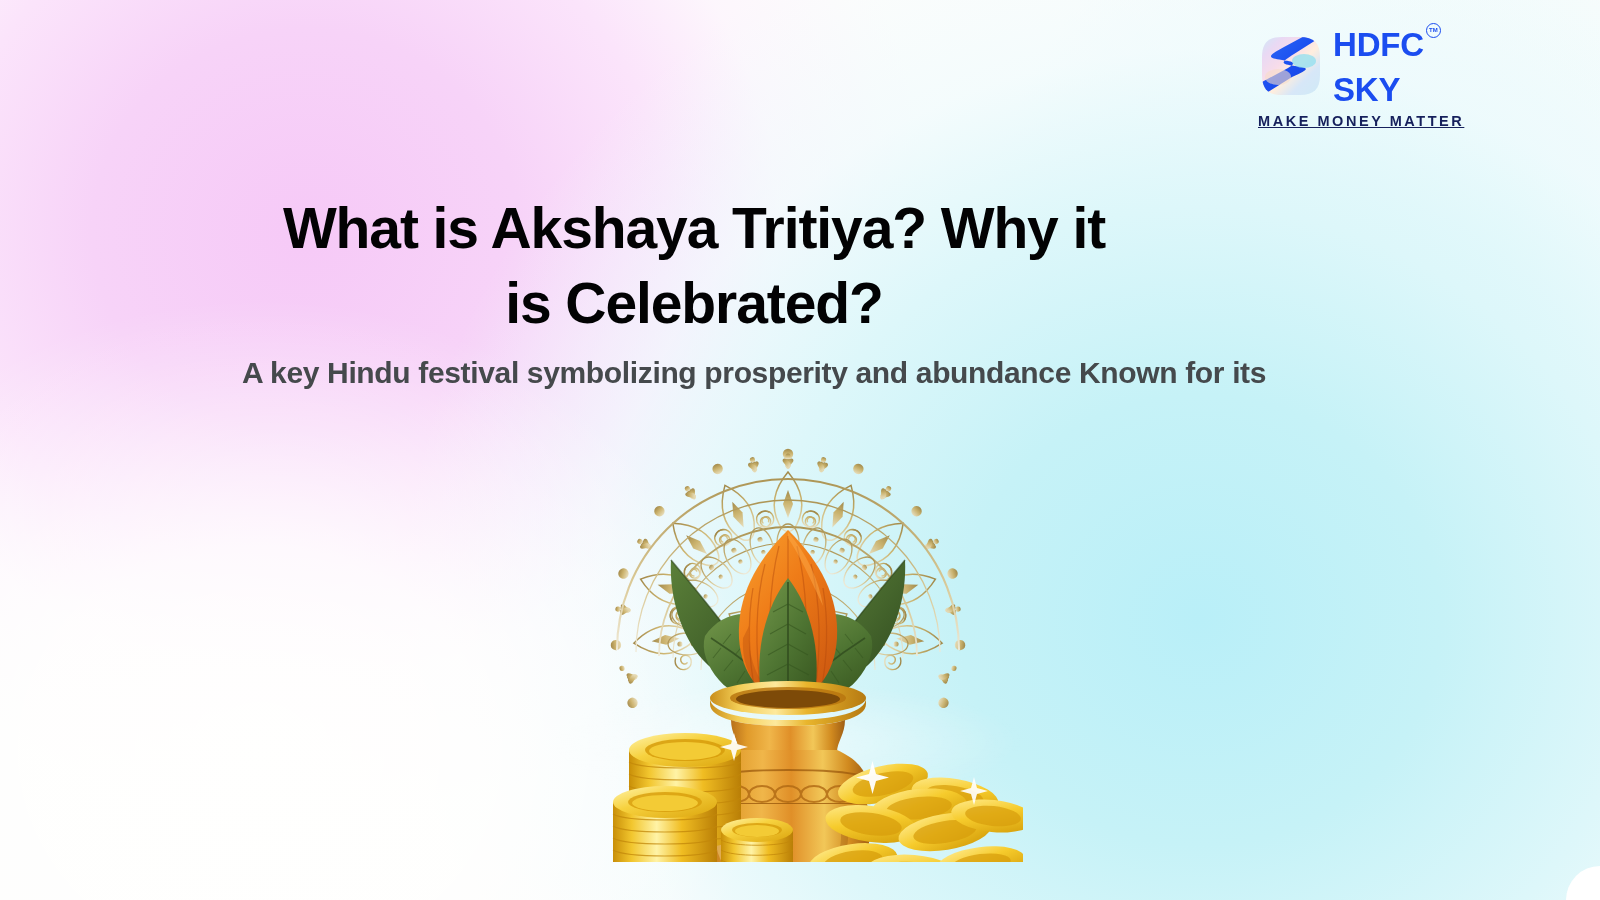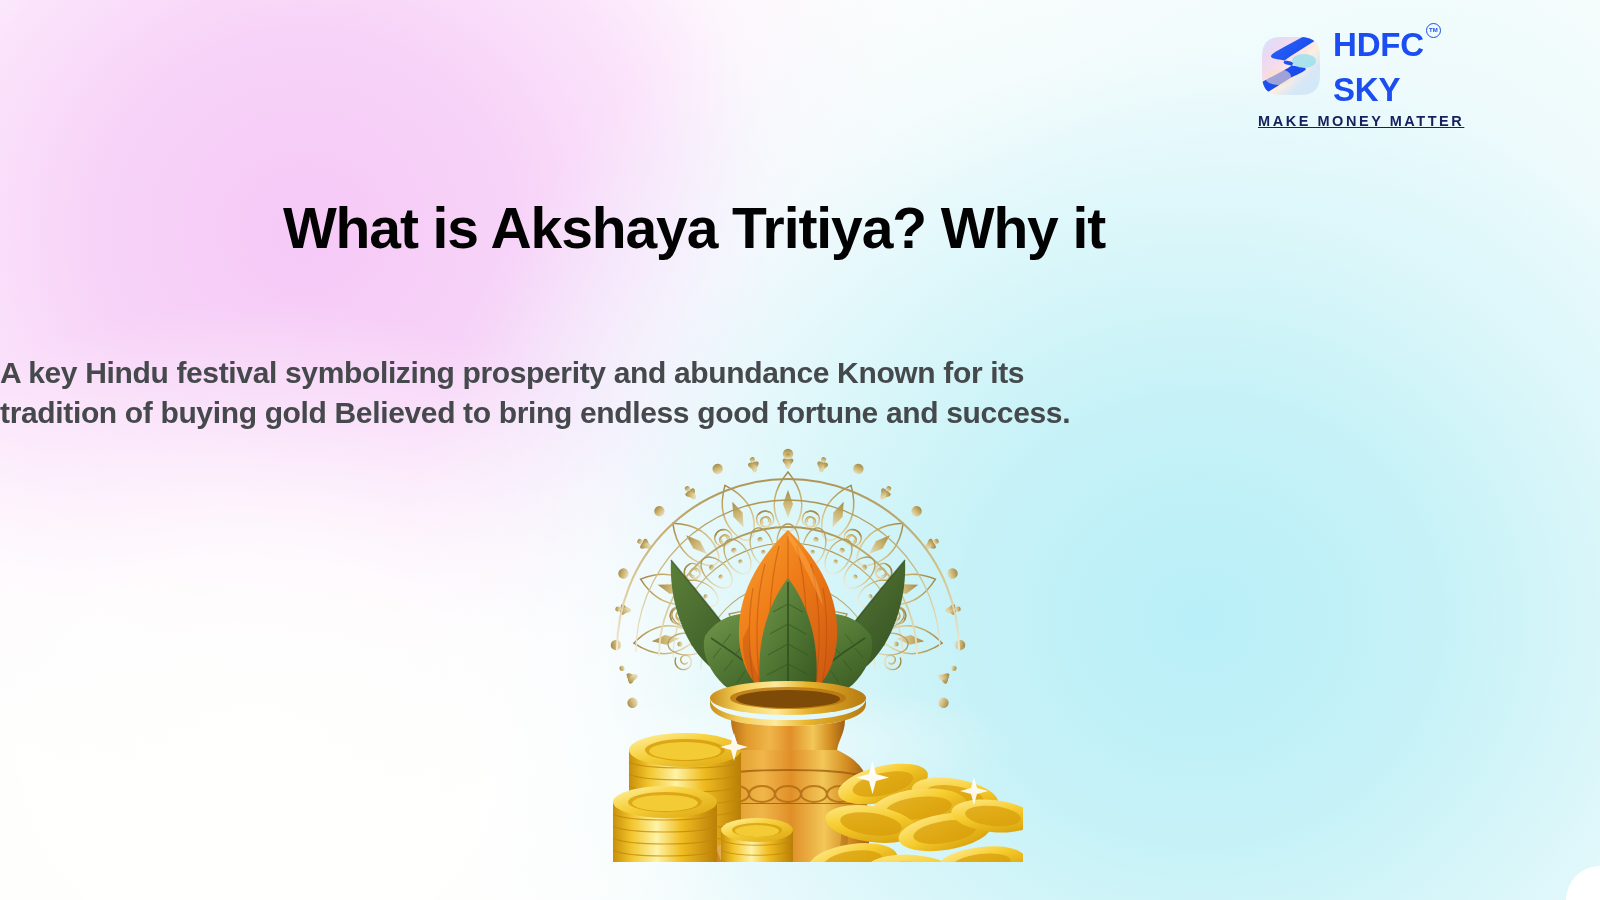--- a/index.html
+++ b/index.html
@@ -148,20 +148,21 @@
     letter-spacing: -1.1px;
     color: #020203;
   }
   .headline .hl-line { display: block; }
 
   .subhead {
     position: absolute;
     left: 0;
     top: 323px;
     width: 1600px;
+    text-align: center;
     padding-right: 92px;
     box-sizing: border-box;
     font-family: "Liberation Sans", sans-serif;
     font-weight: 600;
     font-size: 30px;
     line-height: 1.33;
     letter-spacing: -0.35px;
     color: #45494c;
   }
   .subhead .sh-line { display: block; }
@@ -222,25 +223,25 @@
         <span class="wl1">HDFC</span>
         <span class="wl2">SKY</span>
         <span class="logo-tm">TM</span>
       </span>
     </div>
     <div class="logo-tagline">MAKE MONEY MATTER</div>
   </div>
 
   <h1 class="headline">
     <span class="hl-line">What is Akshaya Tritiya? Why it</span>
+    <span class="hl-line">is Celebrated?</span>
   </h1>
 
   <p class="subhead">
     <span class="sh-line">A key Hindu festival symbolizing prosperity and abundance Known for its</span>
-    <span class="sh-line">tradition of buying gold Believed to bring endless good fortune and success.</span>
   </p>
 
   <div class="illustration">
     <svg viewBox="0 0 470 450" xmlns="http://www.w3.org/2000/svg">
       <defs>
         <linearGradient id="gMand" x1="0.5" y1="0" x2="0.5" y2="1">
           <stop offset="0%" stop-color="#9c7f3a"></stop>
           <stop offset="45%" stop-color="#c9ad62"></stop>
           <stop offset="100%" stop-color="#e8dcb8"></stop>
         </linearGradient>

